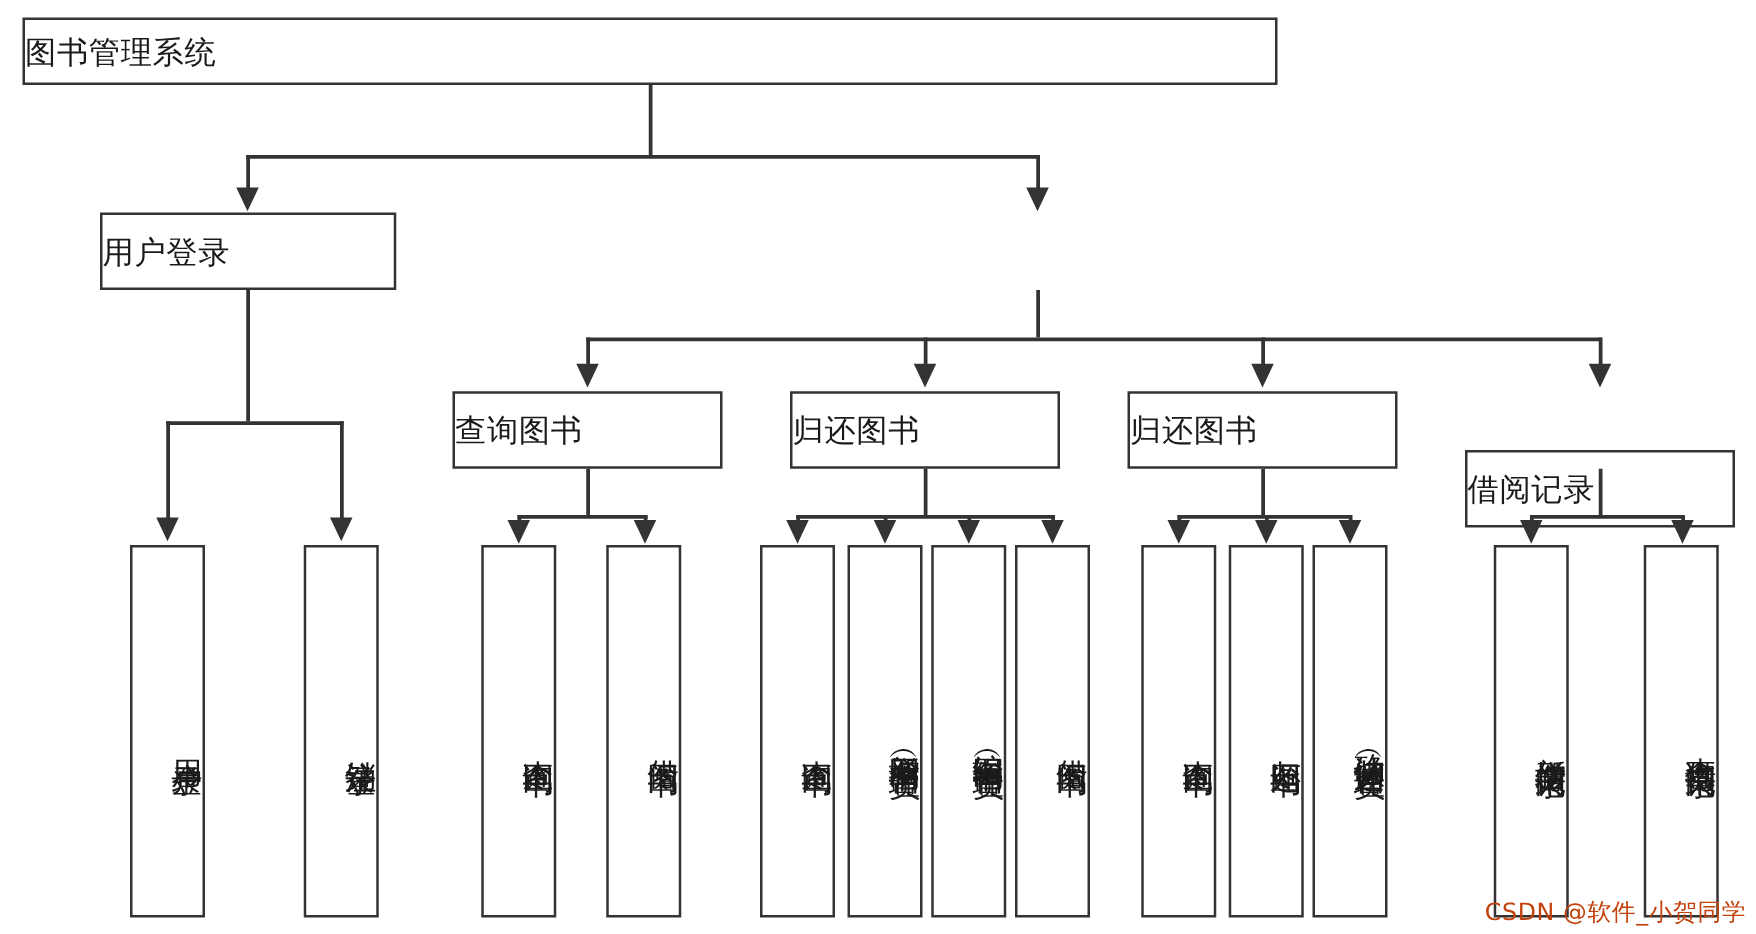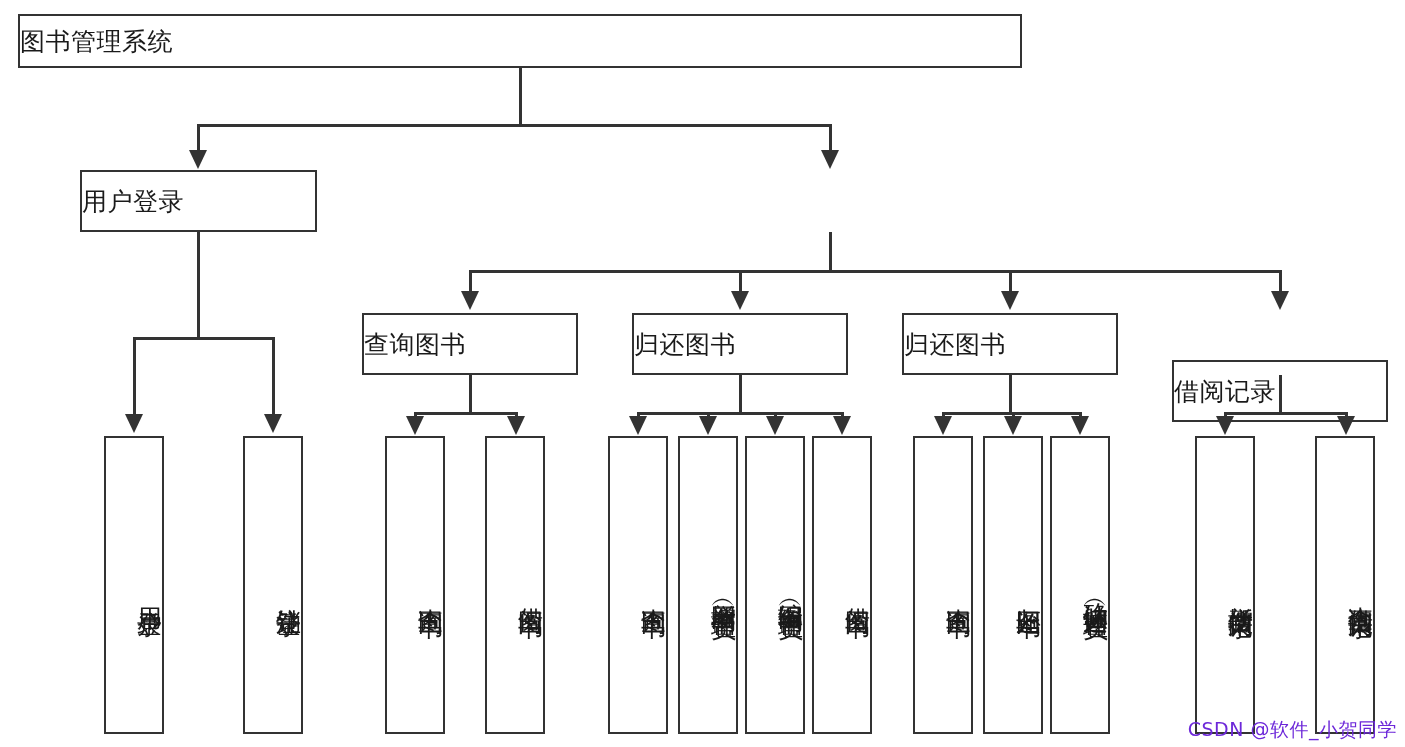--- a/index.html
+++ b/index.html
@@ -56,21 +56,21 @@
     height: 0;
     border-left: 9px solid transparent;
     border-right: 9px solid transparent;
     border-top: 19px solid #333333;
   }
   #watermark {
     position: absolute;
     right: 8px;
     bottom: 4px;
     font-size: 19px;
-    color: #6d28d9;
+    color: #c2410c;
     letter-spacing: 0.5px;
     white-space: nowrap;
   }
 </style>
 </head>
 <body>
 
 <div id="canvas">
 
   <div class="node horiz" style="left:18px; top:14px; width:1004px; height:54px;">

